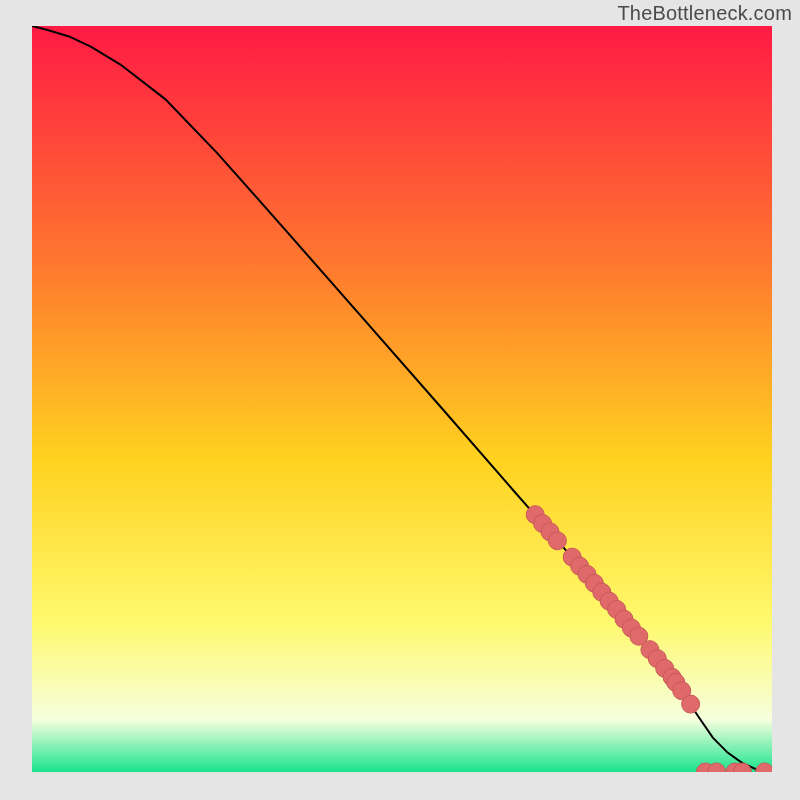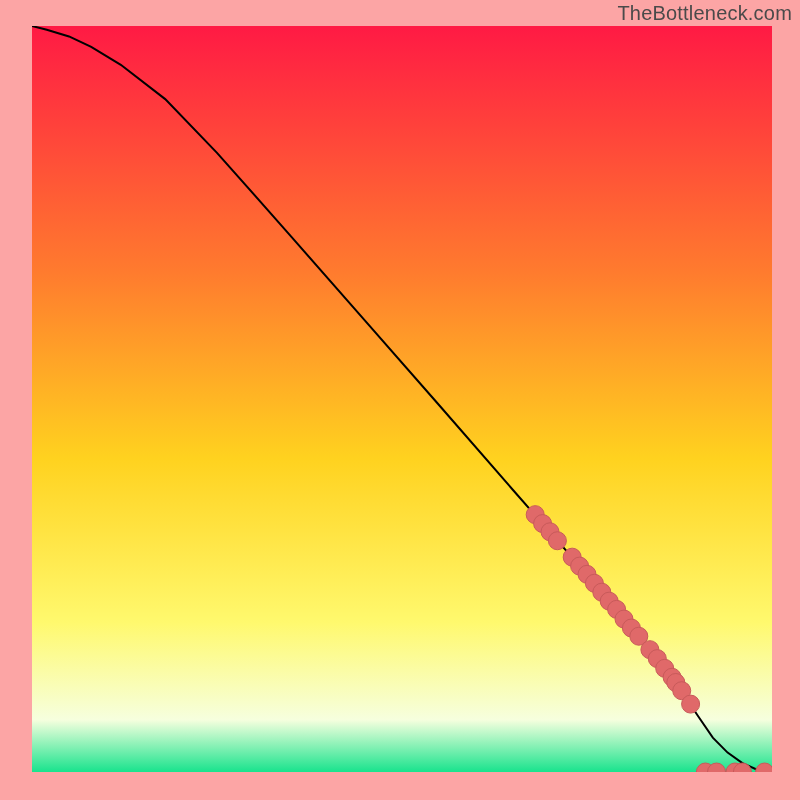--- a/index.html
+++ b/index.html
@@ -10,21 +10,21 @@
     background: #000;
     overflow: hidden;
     font-family: Arial, Helvetica, sans-serif;
   }
   .frame {
     position: absolute;
     left: 0;
     top: 0;
     width: 800px;
     height: 800px;
-    background: #fca5a5;
+    background: #e5e5e5;
   }
   .watermark {
     position: absolute;
     top: 2px;
     right: 8px;
     color: #4a4a4a;
     font-size: 20px;
     font-weight: 500;
     letter-spacing: 0.2px;
   }

